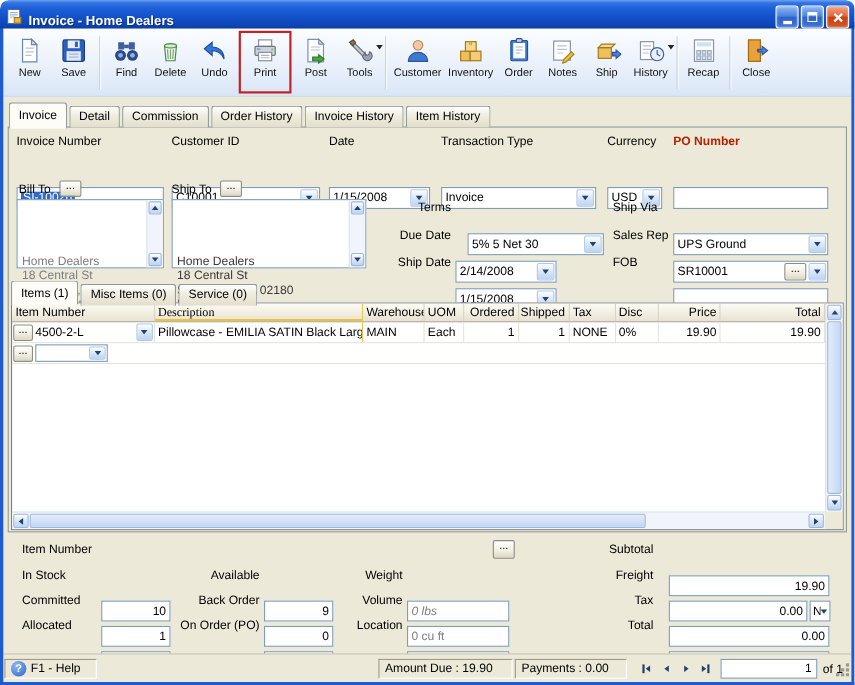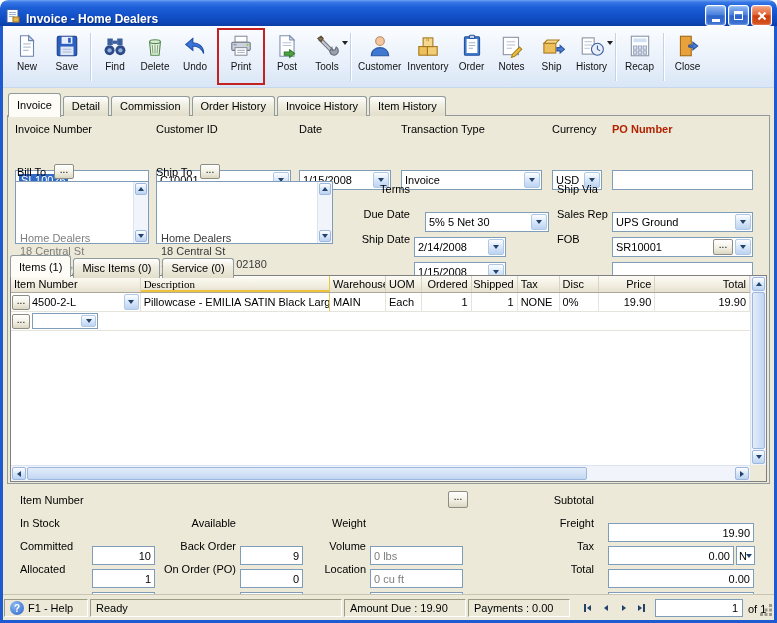--- a/index.html
+++ b/index.html
@@ -491,21 +491,21 @@
 
   <span class="lbl" style="left:20px;top:517px;">In Stock</span>
   <div class="field f19" style="left:92px;top:513px;width:63px;">
     <span class="val num">10</span>
   </div>
   <span class="lbl r" style="left:150px;top:517px;width:86px;">Available</span>
   <div class="field f19" style="left:240px;top:513px;width:63px;">
     <span class="val num">9</span>
   </div>
   <span class="lbl r" style="left:300px;top:517px;width:66px;">Weight</span>
-  <div class="field f19" style="left:370px;top:513px;width:93px;">
+  <div class="field f19" style="left:370px;top:513px;width:93px;font-style:italic;">
     <span class="val gray">0 lbs</span>
   </div>
   <span class="lbl r" style="left:520px;top:517px;width:74px;">Freight</span>
   <div class="field f19" style="left:608px;top:513px;width:126px;">
     <span class="val num">0.00</span>
   </div>
   <div class="field f19" style="left:736px;top:513px;width:19px;padding:0 2px;">
     <span class="val">N</span>
     <span class="tri-down"></span>
   </div>
@@ -541,23 +541,20 @@
   </div>
   <span class="lbl r" style="left:520px;top:563px;width:74px;">Total</span>
   <div class="field f19" style="left:608px;top:559px;width:146px;">
     <span class="val num total-val">19.90</span>
   </div>
 
   <div class="statusbar">
     <div class="scell" style="left:1px;width:84px;">
       <span class="help-ico">?</span>
       <span>F1 - Help</span>
-    </div>
-    <div class="scell" style="left:87px;width:252px;">
-      <span>Ready</span>
     </div>
     <div class="scell" style="left:341px;width:122px;">
       <span>Amount Due : 19.90</span>
     </div>
     <div class="scell" style="left:465px;width:102px;">
       <span>Payments : 0.00</span>
     </div>
     <div class="navbtn" style="left:576px;">
         <span class="navbar"></span>
         <span class="tri-left"></span>

